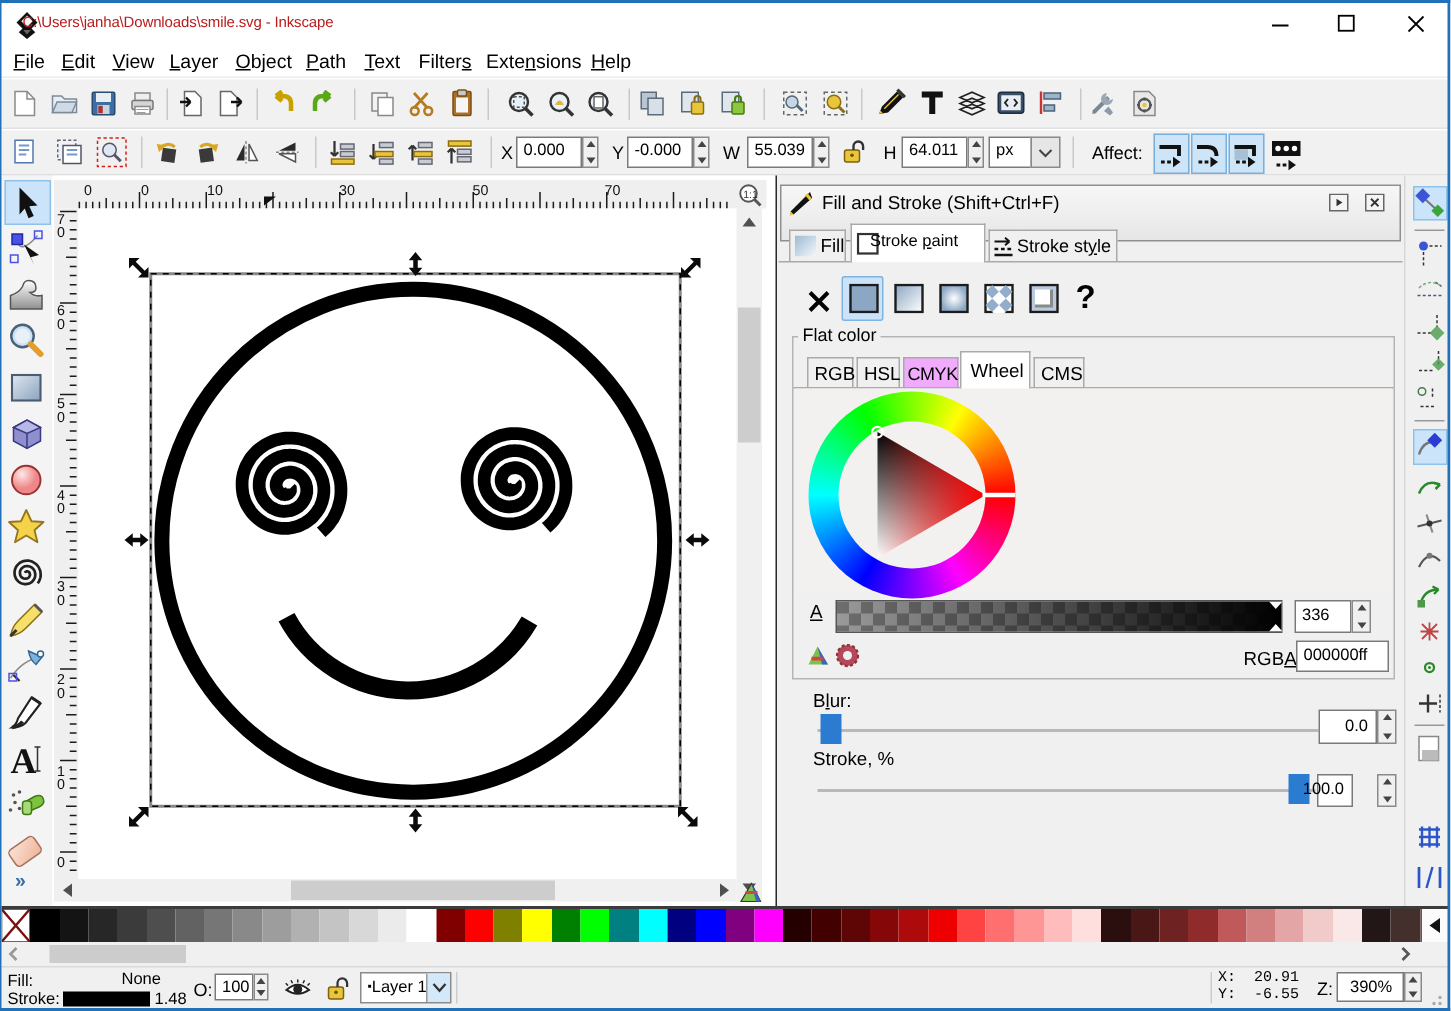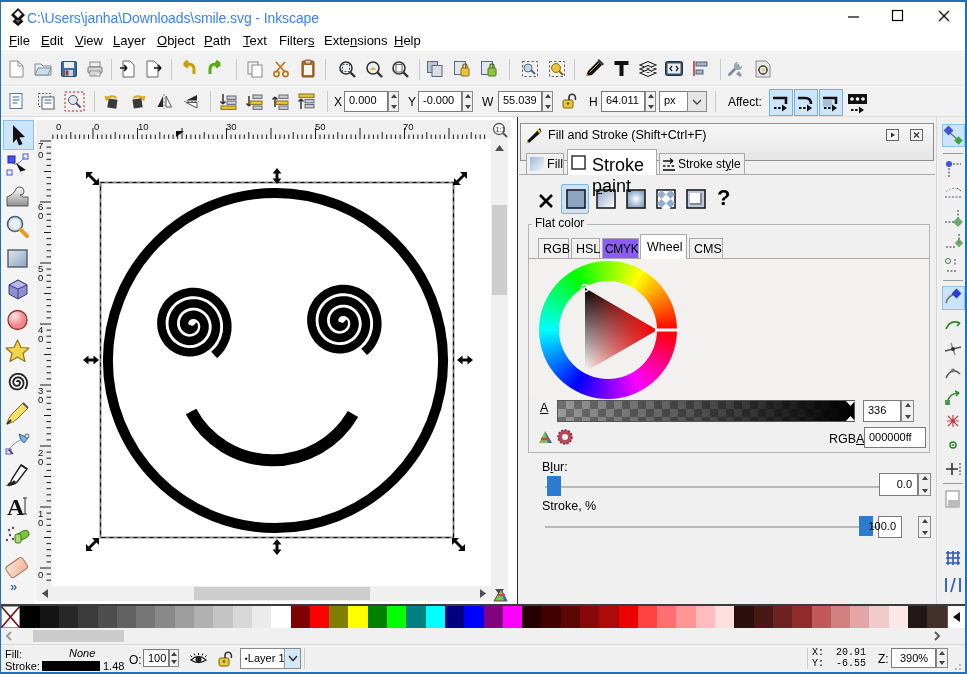--- a/index.html
+++ b/index.html
@@ -1,20 +1,20 @@
 <!DOCTYPE html>
 <html><head><meta charset="utf-8"><style>
 *{margin:0;padding:0;box-sizing:border-box}
 html,body{width:967px;height:674px;overflow:hidden}
 body{font-family:"Liberation Sans",sans-serif;background:#fff;position:relative}
 .abs{position:absolute}
 #win{position:absolute;inset:0;background:#fff}
 .border-blue{position:absolute;background:#2171b8;z-index:50}
 #titlebar{position:absolute;left:1px;top:2px;width:964px;height:28px;background:#fff}
-#title-text{position:absolute;left:26px;top:8px;font-size:14px;letter-spacing:-.1px;color:#3b82f6}
+#title-text{position:absolute;left:14px;top:8px;font-size:10px;letter-spacing:-.1px;color:#b91c1c}
 .capbtn{position:absolute;top:0;height:28px;width:45px;color:#000}
 #menubar{position:absolute;left:1px;top:30px;width:964px;height:22px;background:#fff;border-bottom:1px solid #ececec}
 #menubar span{position:absolute;top:3px;font-size:13px;color:#000}
 #menubar u{text-decoration:underline}
 #tb1{position:absolute;left:1px;top:53px;width:964px;height:33px;background:#f1f1f1;border-bottom:1px solid #e2e2e2}
 #tb2{position:absolute;left:1px;top:87px;width:964px;height:30px;background:#f1f1f1;border-bottom:1px solid #dedede}
 .icon{position:absolute}
 .vsep{position:absolute;width:1px;background:#c9c9c9}
 .spin{position:absolute;background:#fff;border:1px solid #7a7a7a;font-size:11px;color:#000}
 .spin .v{position:absolute;left:4px;top:2px}
@@ -545,21 +545,21 @@
             </linearGradient>
           </defs>
           <rect width="14" height="14" fill="url(#ft)"></rect>
         </svg>
   <span class="abs" style="left:20px;top:3px;font-size:12.5px">Fill</span>
  </div>
  <div class="abs" style="left:49px;top:32px;width:90px;height:26px;background:#fff;border:1px solid #a9a9a9;border-bottom:none;z-index:3">
   <svg class="abs" style="left:3px;top:5px" width="15" height="15">
           <rect x="1" y="1" width="13" height="13" fill="#fff" stroke="#333" stroke-width="1.5"></rect>
         </svg>
-  <span class="abs" style="left:24px;top:5px;font-size:18px">Stroke <u>p</u>aint</span>
+  <span class="abs" style="left:12px;top:5px;font-size:11px">Stroke <u>p</u>aint</span>
  </div>
  <div class="abs" style="left:141px;top:36px;width:86px;height:21px;background:#f0f0f0;border:1px solid #a9a9a9;border-bottom:none;white-space:nowrap">
   <svg class="abs" style="left:2px;top:3px" width="15" height="15">
           <path d="M1 4 h10 M11 4 l-3 -2.5 M11 4 l-3 2.5" stroke="#111" stroke-width="1.3" fill="none"></path>
           <path d="M1 9 h12" stroke="#111" stroke-width="1.6" stroke-dasharray="2.5 1.8"></path>
           <path d="M1 13 h12" stroke="#111" stroke-width="1.6"></path>
         </svg>
   <span class="abs" style="left:18px;top:3px;font-size:12px;white-space:nowrap">Stroke st<u>y</u>le</span>
  </div>
  <div class="abs" style="left:1px;top:57px;width:416px;height:1px;background:#a9a9a9"></div>
@@ -611,21 +611,21 @@
 
  <div class="abs" style="left:10px;top:107px;width:402px;height:229px;border:1px solid #b5b5b5"></div>
  <div class="abs" style="left:14px;top:99px;background:#f0f0f0;padding:0 3px;font-size:12px">Flat color</div>
 
  <div class="abs" style="left:20px;top:121px;width:31px;height:20px;background:#f0f0f0;border:1px solid #aaa;border-bottom:none">
         <span class="abs" style="left:4px;top:3px;font-size:12.5px">RGB</span>
       </div>
  <div class="abs" style="left:53px;top:121px;width:29px;height:20px;background:#f0f0f0;border:1px solid #aaa;border-bottom:none">
         <span class="abs" style="left:4px;top:3px;font-size:12.5px">HSL</span>
       </div>
- <div class="abs" style="left:84px;top:121px;width:37px;height:20px;background:#8b5cf6;border:1px solid #aaa;border-bottom:none">
+ <div class="abs" style="left:84px;top:121px;width:37px;height:20px;background:#f0abfc;border:1px solid #aaa;border-bottom:none">
         <span class="abs" style="left:2px;top:3px;font-size:12px;letter-spacing:-.3px">CMYK</span>
       </div>
  <div class="abs" style="left:122px;top:117px;width:47px;height:25px;background:#fff;border:1px solid #aaa;border-bottom:none;z-index:3">
         <span class="abs" style="left:6px;top:5px;font-size:12.5px">Wheel</span>
       </div>
  <div class="abs" style="left:171px;top:121px;width:34px;height:20px;background:#f0f0f0;border:1px solid #aaa;border-bottom:none">
         <span class="abs" style="left:4px;top:3px;font-size:12.5px">CMS</span>
       </div>
  <div class="abs" style="left:11px;top:141px;width:400px;height:1px;background:#aaa"></div>
  <div class="abs" style="left:123px;top:141px;width:45px;height:1px;background:#fff;z-index:4"></div>
@@ -835,21 +835,21 @@
         <path d="M8 2 L4 6 L8 10" fill="none" stroke="#999" stroke-width="1.8"></path>
       </svg>
  <div class="abs" style="left:32px;top:2px;width:91px;height:12px;background:#ccc"></div>
  <svg class="abs" style="left:930px;top:2px" width="12" height="12">
         <path d="M4 2 L8 6 L4 10" fill="none" stroke="#555" stroke-width="1.8"></path>
       </svg>
 </div>
 
 <div id="statusbar">
  <div class="t11" style="left:4px;top:3px">Fill:</div>
- <div class="t11" style="left:68px;top:2px;font-style:italic">None</div>
+ <div class="t11" style="left:80px;top:2px;">None</div>
  <div class="t11" style="left:4px;top:15px">Stroke:</div>
  <div class="abs" style="left:41px;top:16px;width:58px;height:10px;background:#000"></div>
  <div class="t11" style="left:102px;top:15px">1.48</div>
  <div class="t12" style="left:128px;top:8px">O:</div>
  <div class="spin" style="left:142px;top:4px;width:26px;height:18px;font-size:11px">
         <span class="v" style="top:2px">100</span>
       </div>
  <div class="spinbtn" style="left:168px;top:4px;width:10px;height:18px"></div>
  <svg class="abs" style="left:188px;top:6px" width="19" height="16">
         <path d="M2 9 Q9.5 2 17 9 Q9.5 14 2 9 Z" fill="#fff" stroke="#222" stroke-width="1.4"></path>

